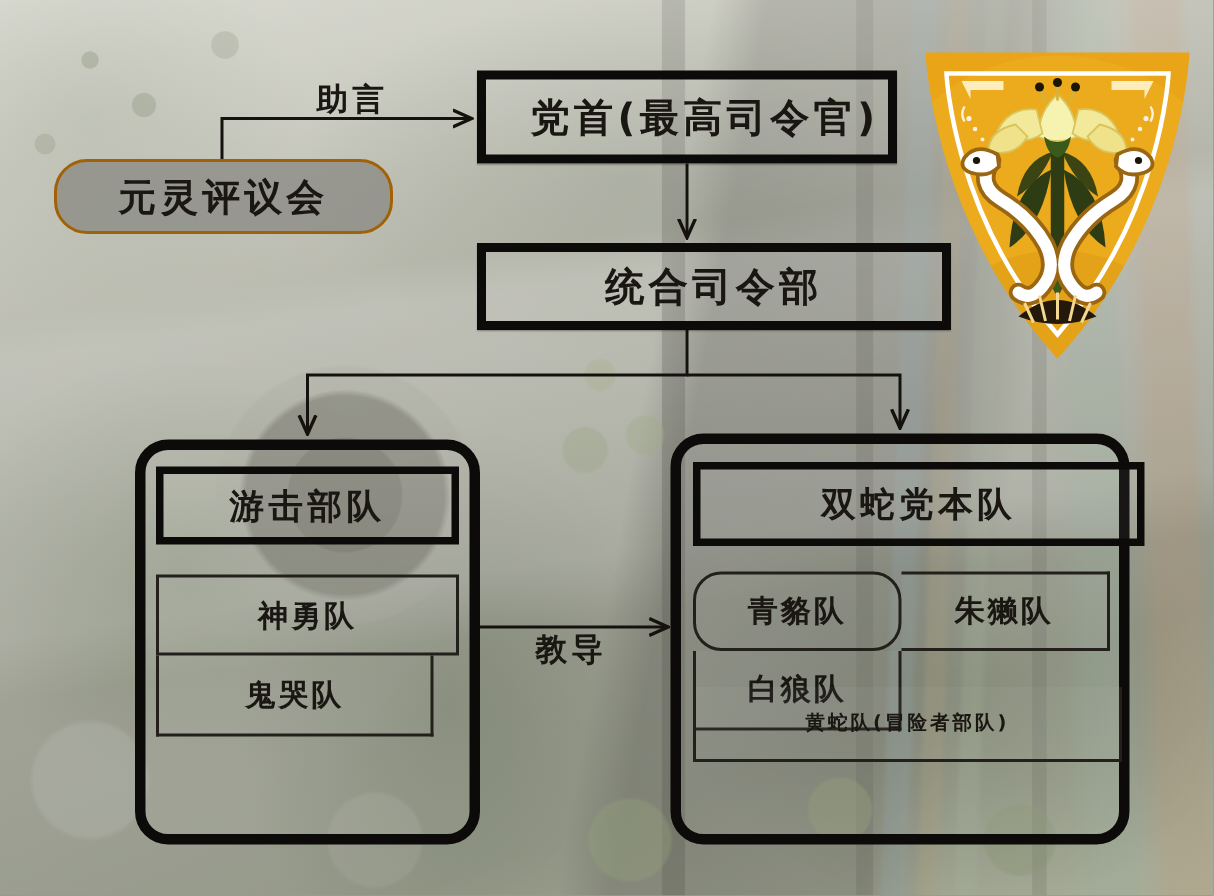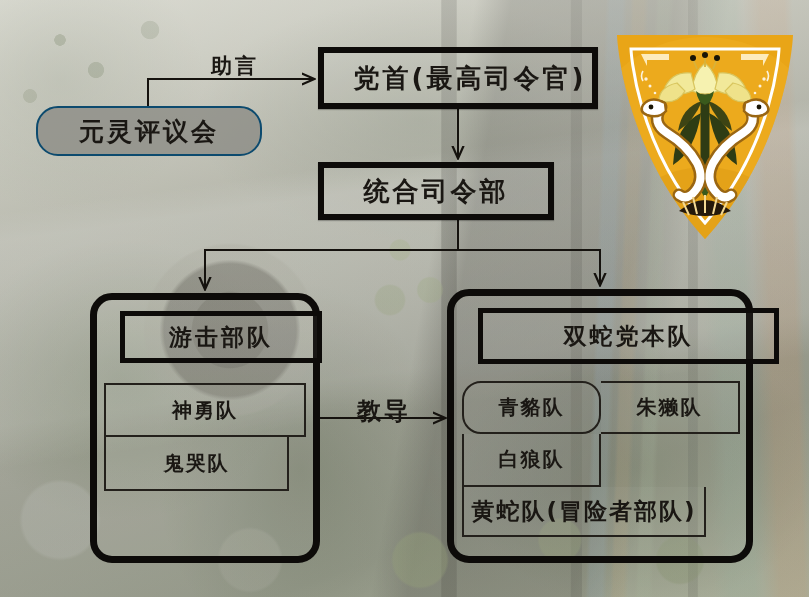--- a/index.html
+++ b/index.html
@@ -94,79 +94,78 @@
 
   
   .frame-heavy {
     border: 6px solid #0d0b09;
     background: rgba(255,255,255,0.06);
     box-shadow: 0 1px 1px rgba(0,0,0,.25);
   }
   .frame-heavy-inner {
     border: 5px solid #0d0b09;
     background: rgba(255,255,255,0.05);
-    margin-left: 16px;
   }
   
   .frame-thin {
     border: 2px solid #23201b;
     background: rgba(255,255,255,0.04);
   }
   
   .pill {
-    border: 2px solid #0c4a6e;
+    border: 2px solid #a16207;
     border-radius: 22px;
     background: rgba(140,140,134,.80);
   }
   
   .group-box {
     position: absolute;
     box-sizing: border-box;
     border: 7px solid #0d0b09;
     border-radius: 22px;
     background: rgba(255,255,255,0.05);
   }
 
   #node-party-leader { left: 318px; top: 47px;  width: 280px; height: 62px; font-size: 26px; padding-left: 24px; }
-  #node-joint-command{ left: 318px; top: 162px; width: 236px; height: 58px; font-size: 26px; }
+  #node-joint-command{ left: 318px; top: 162px; width: 316px; height: 58px; font-size: 26px; }
   #node-council      { left: 36px;  top: 106px; width: 226px; height: 50px; font-size: 25px; }
 
   #group-left  { left: 90px;  top: 293px; width: 230px; height: 270px; }
   #group-right { left: 447px; top: 289px; width: 306px; height: 274px; }
 
   #node-guerrilla-header { left: 104px; top: 311px; width: 202px; height: 52px; font-size: 23px; }
   #node-main-header      { left: 462px; top: 308px; width: 301px; height: 56px; font-size: 23px; }
 
   .sub-cell { font-size: 20px; letter-spacing: 2px; font-weight: bold; text-align: center; }
   #cell-shenyong { left: 104px; top: 383px; width: 202px; height: 54px; }
   #cell-guiku    { left: 104px; top: 437px; width: 185px; height: 54px; border-top: none; }
 
   #cell-qinghe  { left: 462px; top: 381px; width: 139px; height: 53px; border-radius: 19px; }
   #cell-zhuta   { left: 601px; top: 381px; width: 139px; height: 53px; border-left: none; }
   #cell-bailang { left: 462px; top: 434px; width: 139px; height: 53px; border-top: none; }
   #cell-xuanzhu { left: 601px; top: 434px; width: 139px; height: 53px; border-top: none; border-left: none; }
-  #cell-huangshe{ left: 462px; top: 487px; width: 244px; height: 50px; border-top: none; font-size: 23px; }
+  #cell-huangshe{ left: 462px; top: 458px; width: 286px; height: 50px; border-top: none; font-size: 13px; }
 
   
   #connectors {
     position: absolute;
     inset: 0;
     overflow: visible;
     pointer-events: none;
   }
 
   .edge-label {
     position: absolute;
     color: #1a1713;
     font-weight: bold;
     letter-spacing: 3px;
     white-space: nowrap;
   }
   #label-advice  { left: 211px; top: 52px;  font-size: 21px; }
-  #label-instruct{ left: 357px; top: 395px; font-size: 24px; }
+  #label-instruct{ left: 357px; top: 419px; font-size: 21px; }
 
   
   #emblem {
     position: absolute;
     left: 613px;
     top: 27px;
     width: 184px;
     height: 216px;
   }
 </style>

